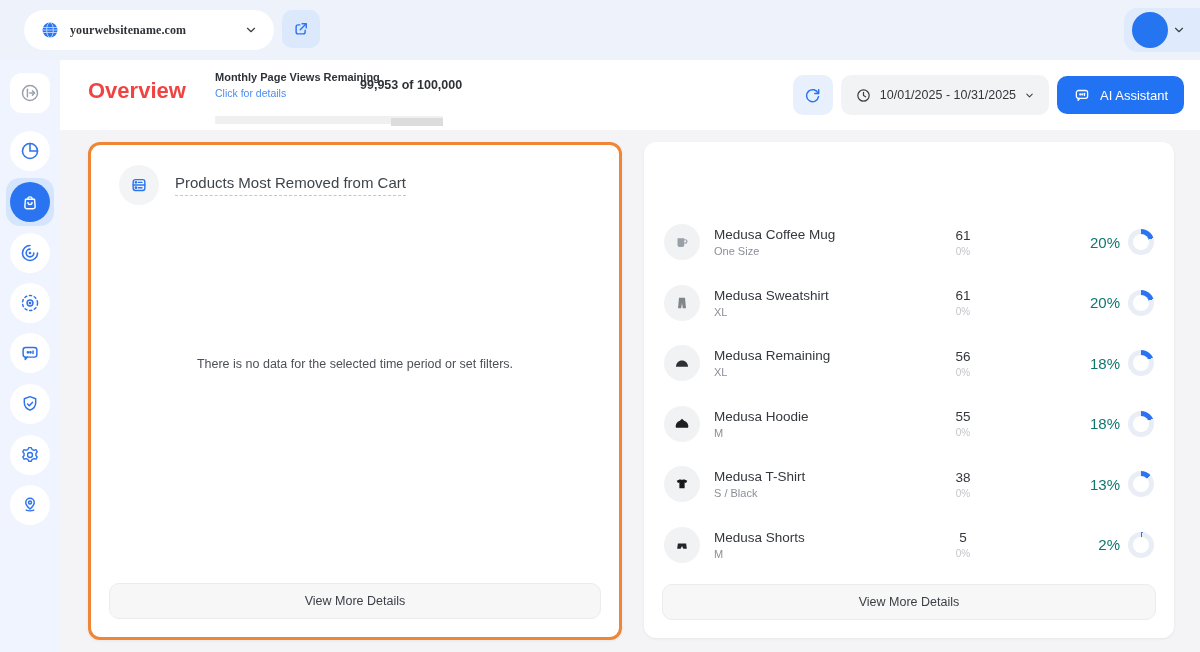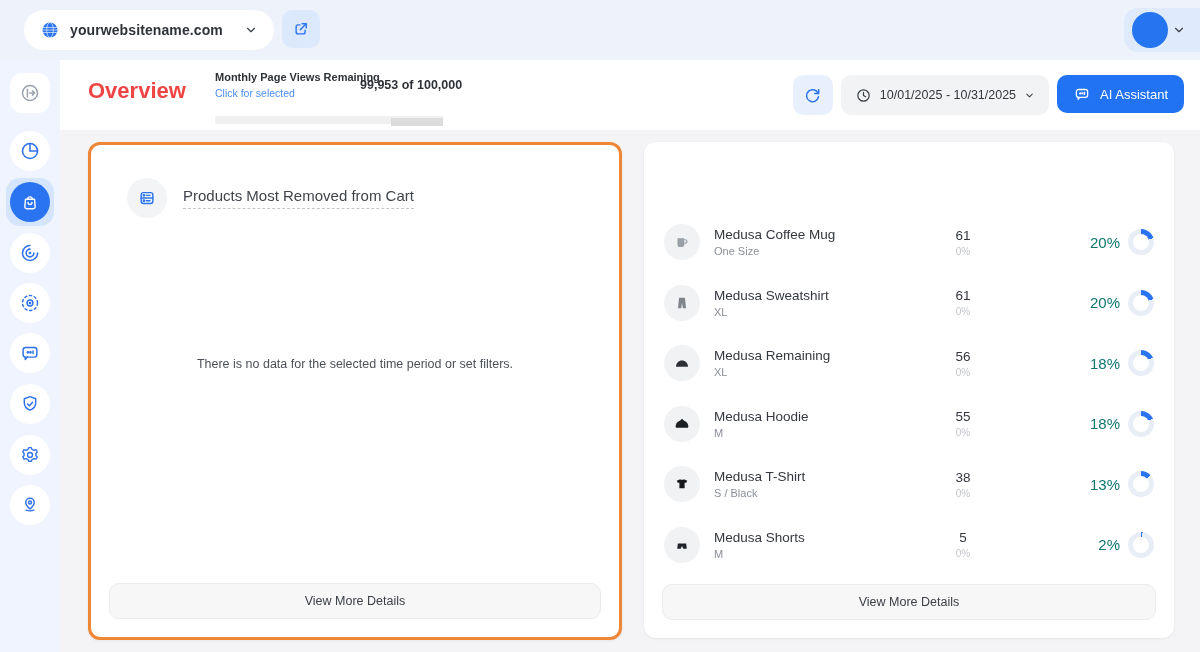--- a/index.html
+++ b/index.html
@@ -3,21 +3,21 @@
 <meta charset="utf-8">
 <style>
   * { margin:0; padding:0; box-sizing:border-box; }
   html,body { width:1200px; height:652px; }
   body { font-family:"Liberation Sans", sans-serif; background:#f4f4f6; position:relative; overflow:hidden; }
 
   
   .topbar { position:absolute; left:0; top:0; width:1200px; height:60px; background:#edf2fb; display:flex; align-items:center; }
   .site-pill { position:absolute; left:24px; top:10px; height:40px; min-width:250px; background:#fff; border-radius:20px;
     display:flex; align-items:center; padding:0 16px; gap:10px; cursor:pointer; }
-  .site-pill .txt { font-size:14px; font-weight:700; color:#2e3237; letter-spacing:.1px; flex:1; }
+  .site-pill .txt { font-size:12px; font-weight:700; color:#2e3237; letter-spacing:.1px; flex:1;font-family:Liberation Serif, serif; }
   .sq-btn { position:absolute; left:282px; top:10px; width:38px; height:38px; background:#dce9fc; border-radius:10px;
     display:flex; align-items:center; justify-content:center; cursor:pointer; }
   .avatar-box { position:absolute; right:-10px; top:8px; width:86px; height:44px; background:#dfeafc; border-radius:14px;
     display:flex; align-items:center; padding-left:8px; gap:4px; cursor:pointer; }
   .avatar { width:36px; height:36px; border-radius:50%; background:#2575f0; }
 
   
   .sidebar { position:absolute; left:0; top:60px; width:60px; height:592px; background:#eff4fe; }
   .side-item { position:absolute; left:50%; transform:translateX(-50%); width:40px; height:40px; background:#fff; border-radius:50%;
     display:flex; align-items:center; justify-content:center; cursor:pointer; }
@@ -27,33 +27,33 @@
 
   
   .header { position:absolute; left:60px; top:60px; width:1140px; height:70px; background:#fff; }
   .page-title { position:absolute; left:28px; top:18px; font-size:22px; font-weight:700; color:#ef4444; }
   .views { position:absolute; left:155px; top:11px; width:300px; }
   .views .lbl { font-size:11px; font-weight:700; color:#2e3237; }
   .views .link { font-size:10.5px; color:#4a8df0; margin-top:3px; cursor:pointer; display:inline-block; }
   .views .usage { position:absolute; left:145px; top:7px; font-size:12.5px; font-weight:700; color:#2e3237; white-space:nowrap; }
   .pbar { position:absolute; left:0; top:45px; width:228px; height:8px; background:#f0f0f1; border-radius:1px; }
   .pbar .seg { position:absolute; right:0; top:2px; width:52px; height:8px; background:#dcdcdd; }
-  .hdr-right { position:absolute; right:16px; top:15px; display:flex; align-items:flex-start; gap:8px; }
+  .hdr-right { position:absolute; right:16px; top:15px; display:flex; align-items:center; gap:8px; }
   .refresh-btn { width:40px; height:40px; background:#e8f0fd; border-radius:10px; display:flex; align-items:center; justify-content:center; cursor:pointer; }
   .date-pill { height:40px; background:#f2f3f5; border-radius:10px; display:flex; align-items:center; gap:8px; padding:0 14px; cursor:pointer; }
   .date-pill .txt { font-size:12.5px; font-weight:500; color:#33363b; }
   .ai-btn { height:38px; background:#2273f3; border-radius:10px; display:flex; align-items:center; gap:9px; padding:0 16px; cursor:pointer; }
   .ai-btn .txt { font-size:13px; font-weight:400; color:#fff; }
 
   
   .content { position:absolute; left:60px; top:130px; width:1140px; height:522px; background:#f4f4f6; }
   .card { position:absolute; background:#fff; border-radius:12px; box-shadow:0 1px 3px rgba(16,24,40,.06); }
   .card.left { left:28px; top:12px; width:534px; height:498px; border:3px solid #ef8636; }
   .card.right { left:584px; top:12px; width:530px; height:496px; }
-  .card-head { display:flex; align-items:center; gap:16px; padding:20px 20px 0 36px;margin-top:13px; }
+  .card-head { display:flex; align-items:center; gap:16px; padding:20px 20px 0 28px; }
   .icon-circle { width:40px; height:40px; border-radius:50%; background:#f3f4f6; display:flex; align-items:center; justify-content:center; flex:none; }
   .card-title { font-size:15px; color:#3f444b; padding-bottom:4px; border-bottom:1px dashed #c3c6cb; }
   .empty-msg { position:absolute; left:0; right:0; top:212px; text-align:center; font-size:12.5px; color:#4c5058; }
   .more-btn { position:absolute; left:18px; right:18px; bottom:18px; height:36px; background:#f7f7f8; border:1px solid #ececee;
     border-radius:10px; display:flex; align-items:center; justify-content:center; font-size:12.5px; color:#3c4046; cursor:pointer; }
 
   
   .rows { position:absolute; left:0; right:0; top:70px; }
   .prow { display:flex; align-items:center; height:60.5px; padding:0 20px; }
   .thumb { width:36px; height:36px; border-radius:50%; background:#f1f2f4; display:flex; align-items:center; justify-content:center; flex:none; }
@@ -191,21 +191,21 @@
           <path d="M7.8 17.6a5.8 2.1 0 0 0 8.4 0"></path>
         </svg>
     </span>
   </div>
 </div>
 
 <div class="header">
   <div class="page-title">Overview</div>
   <div class="views">
     <div class="lbl">Monthly Page Views Remaining</div>
-    <span class="link">Click for selected</span>
+    <span class="link">Click for details</span>
     <div class="usage">99,953 of 100,000</div>
     <div class="pbar">
         <div class="seg"></div>
       </div>
   </div>
   <div class="hdr-right">
     <div class="refresh-btn">
       <span>
         <svg width="19" height="19" viewBox="0 0 24 24" fill="none" stroke="#2b74f1" stroke-width="1.9" stroke-linecap="round" stroke-linejoin="round">
             <path d="M19.2 9.5a7.6 7.6 0 1 0 .4 4"></path>

